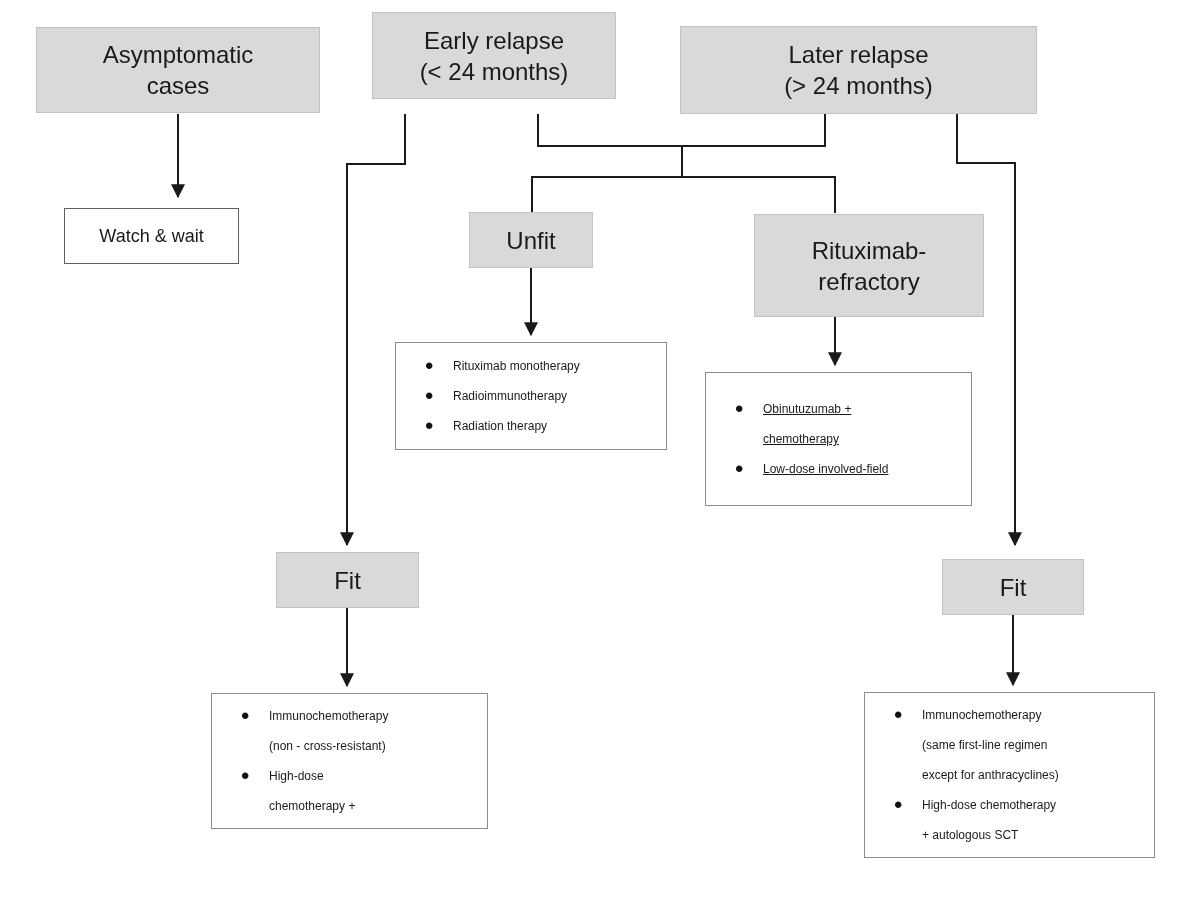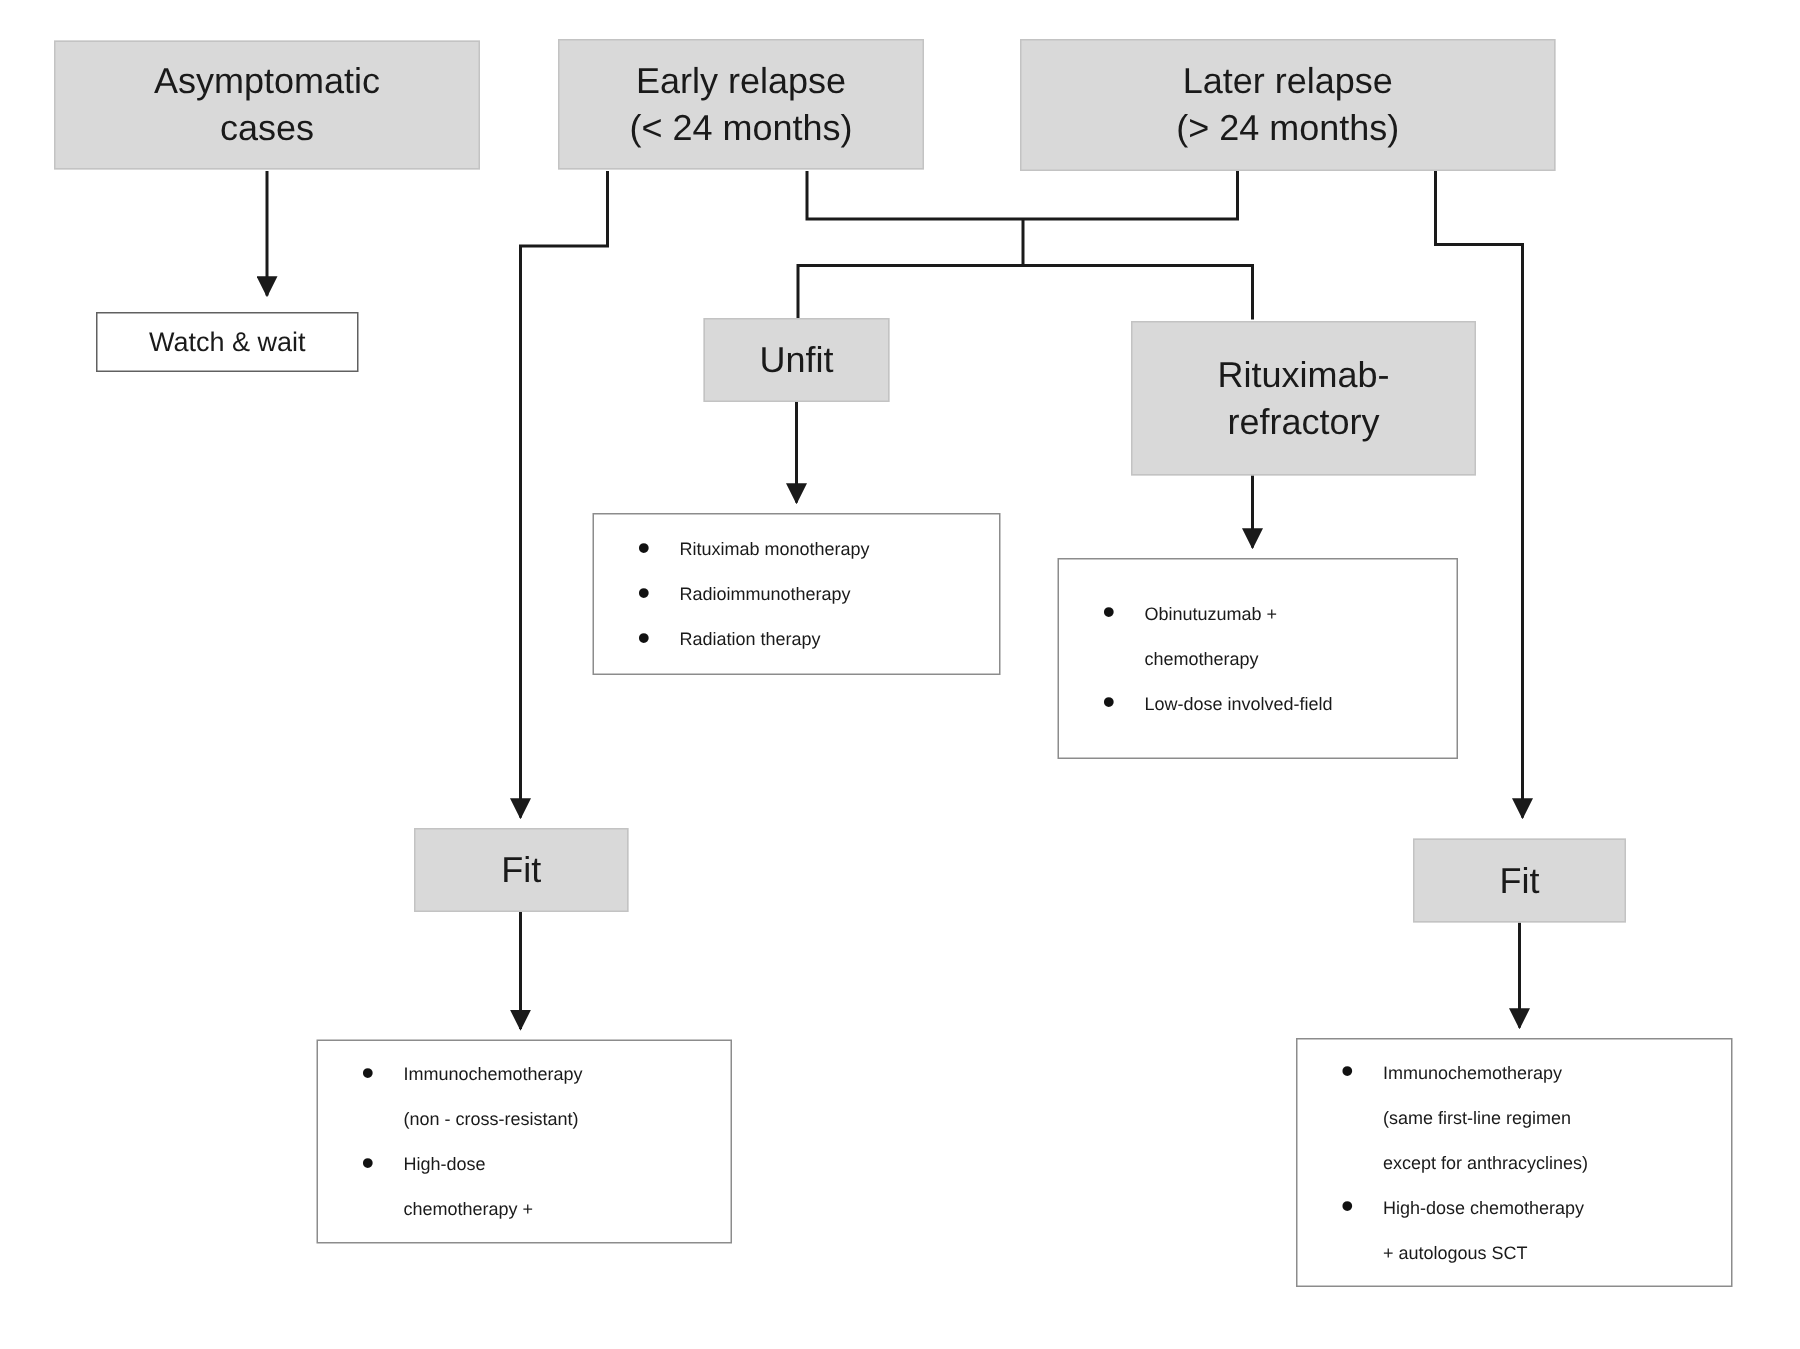--- a/index.html
+++ b/index.html
@@ -97,31 +97,31 @@
       <path d="M347,608 V686" marker-end="url(#arrow)"></path>
       <path d="M1013,615 V685" marker-end="url(#arrow)"></path>
     </g>
   </svg>
 
   <div class="node gray-node" style="left:36px; top:27px; width:284px; height:86px;">
     <span class="line">Asymptomatic</span>
     <span class="line">cases</span>
   </div>
 
-  <div class="node gray-node" style="left:372px; top:26px; width:244px; height:87px;">
+  <div class="node gray-node" style="left:372px; top:12px; width:244px; height:87px;">
     <span class="line">Early relapse</span>
     <span class="line">(&lt; 24 months)</span>
   </div>
 
   <div class="node gray-node" style="left:680px; top:26px; width:357px; height:88px;">
     <span class="line">Later relapse</span>
     <span class="line">(&gt; 24 months)</span>
   </div>
 
-  <div class="node white-node" style="left:64px; top:208px; width:175px; height:40px;">
+  <div class="node white-node" style="left:64px; top:208px; width:175px; height:56px;">
     <span class="line">Watch &amp; wait</span>
   </div>
 
   <div class="node gray-node" style="left:469px; top:212px; width:124px; height:56px;">
     <span class="line">Unfit</span>
   </div>
 
   <div class="node gray-node" style="left:754px; top:214px; width:230px; height:103px;">
     <span class="line">Rituximab-</span>
     <span class="line">refractory</span>
@@ -134,21 +134,21 @@
       </li>
       <li>
         <span class="line">Radioimmunotherapy</span>
       </li>
       <li>
         <span class="line">Radiation therapy</span>
       </li>
     </ul>
   </div>
 
-  <div class="list-box" style="left:705px; top:372px; width:267px; height:134px;">
+  <div class="list-box" style="left:705px; top:372px; width:267px; height:134px;text-decoration:underline;">
     <ul>
       <li>
         <span class="line">Obinutuzumab +</span>
         <span class="line">chemotherapy</span>
       </li>
       <li>
         <span class="line">Low-dose involved-field</span>
       </li>
     </ul>
   </div>

